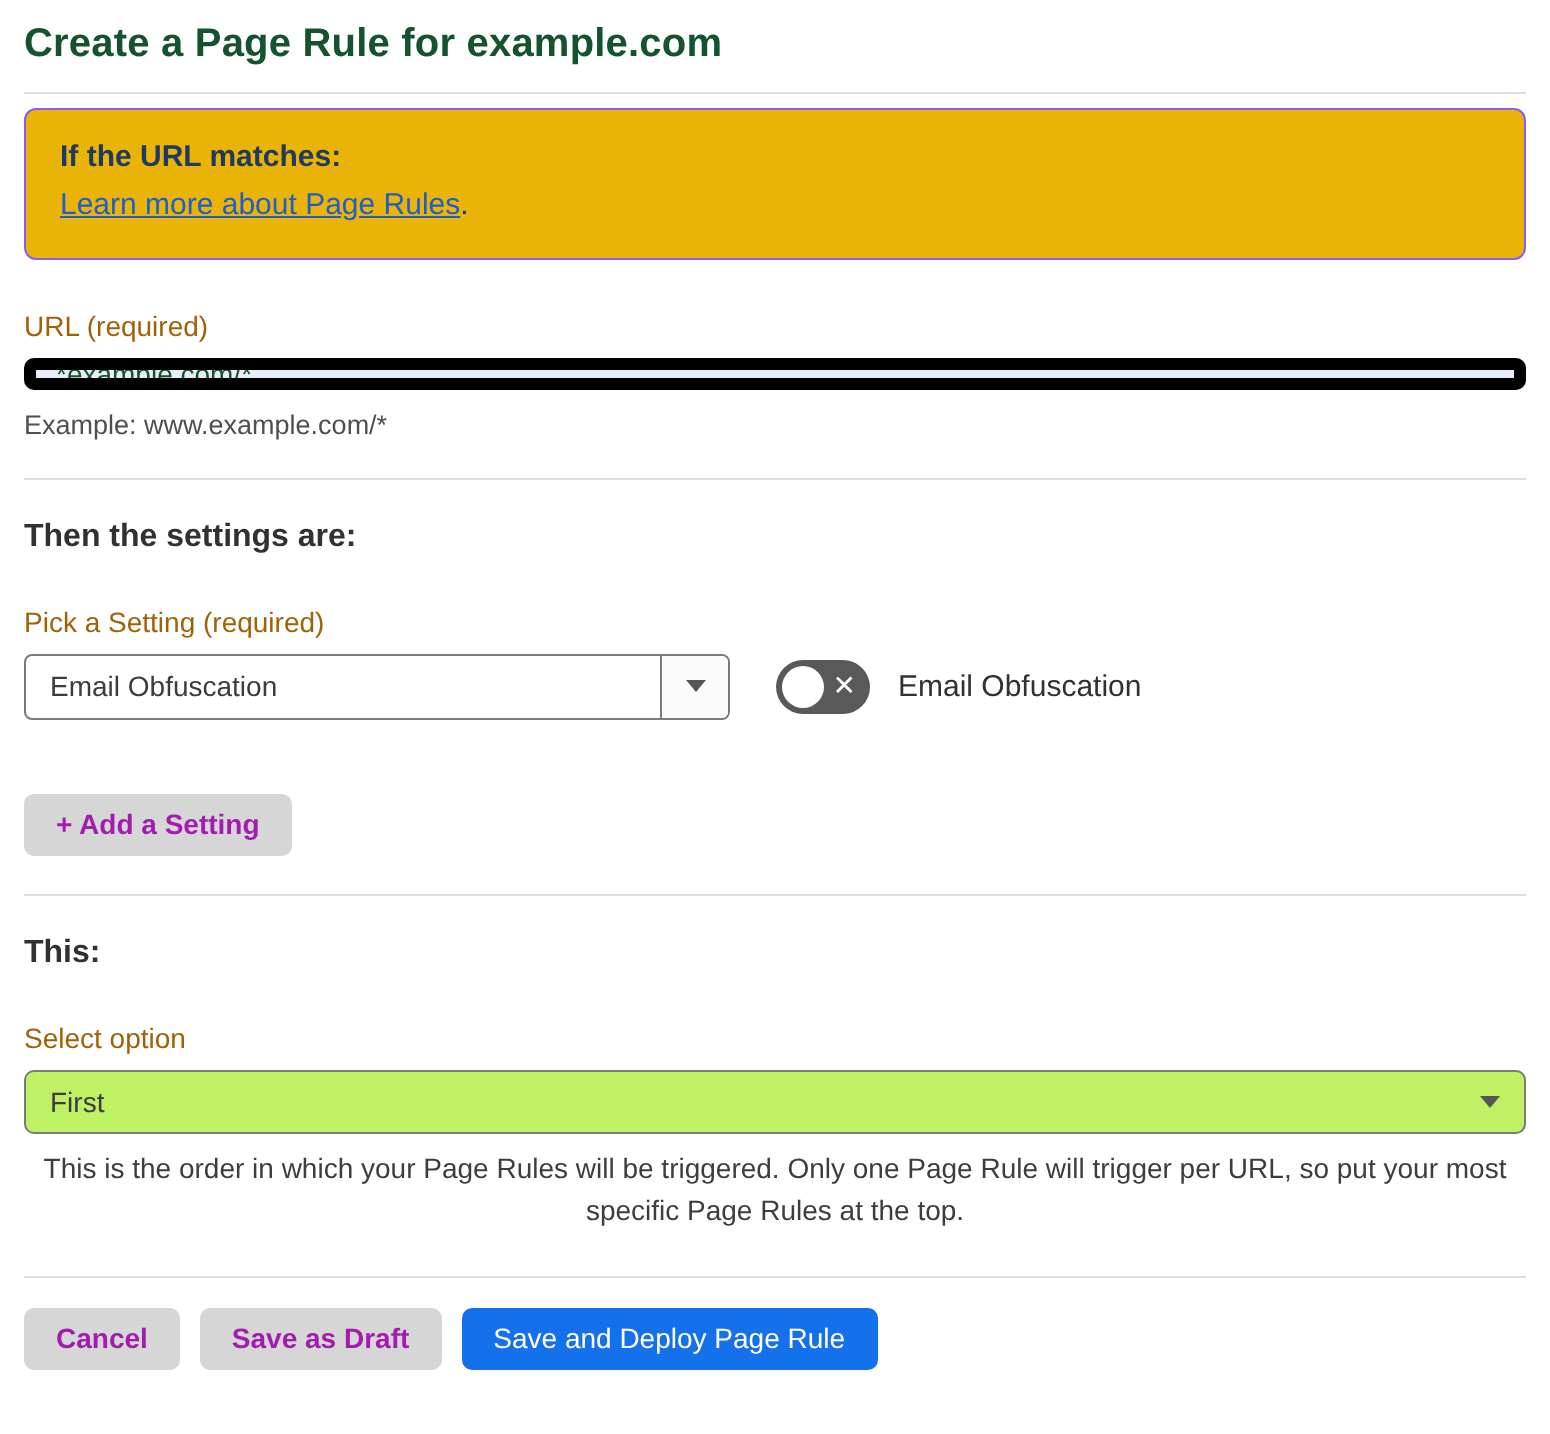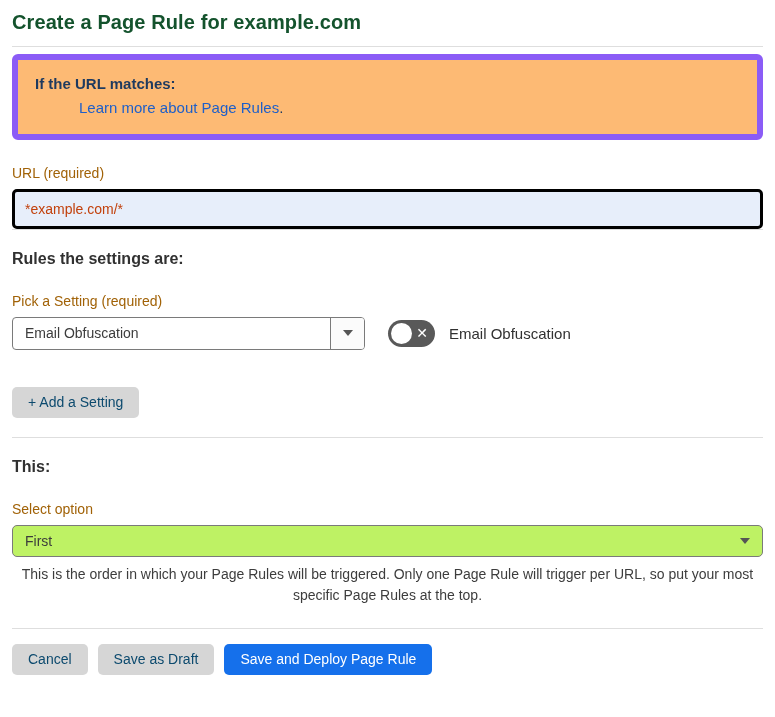--- a/index.html
+++ b/index.html
@@ -23,63 +23,63 @@
   .divider {
     border: none;
     border-top: 1px solid #dedede;
     height: 0;
     width: 100%;
   }
 
   
   .info-box {
     margin: 7px 0 0 0;
-    background: #fdba74;
-    border: 6px solid #8b5cf6;
+    background: #eab308;
+    border: 1px solid #8b5cf6;
     border-radius: 6px;
     padding: 12px 17px 13px 17px;
     color: #1e3a5f;
     font-size: 15px;
     line-height: 1.62;
   }
   .info-box .info-heading {
     font-weight: 700;
     font-size: 15px;
     color: #1e3a5f;
   }
   .info-box a.info-link {
     color: #1e5fc9;
-    cursor: pointer;
-    margin-left: 44px;
+    text-decoration: underline;
+    cursor: pointer;
   }
   .info-box .info-link-suffix { color: #1e3a5f; }
 
   
   .field-label {
     display: block;
     font-size: 14px;
     color: #a16207;
     margin: 25px 0 8px 0;
   }
   .helper-text {
     font-size: 13.5px;
     color: #4f4f4f;
     margin: 8px 0 19px 0;
   }
 
   
   .url-input {
     width: 100%;
-    height: 40px;
+    height: 16px;
     background: #e7eefa;
-    border: 3px solid #000000;
+    border: 6px solid #000000;
     border-radius: 5px;
     padding: 0 10px;
     font-size: 14px;
-    color: #c2410c;
+    color: #14532d;
     font-family: "Liberation Sans", sans-serif;
     outline: none;
   }
 
   .section-heading {
     font-size: 16px;
     font-weight: 700;
     color: #313131;
     margin: 20px 0 0 0;
   }
@@ -169,21 +169,22 @@
     border-radius: 5px;
     font-family: "Liberation Sans", sans-serif;
     font-size: 14px;
     padding: 0 16px;
     height: 31px;
     line-height: 31px;
     cursor: pointer;
   }
   .btn-gray {
     background: #d6d6d6;
-    color: #0c4a6e;
+    color: #a21caf;
+    font-weight: bold;
   }
   .btn-blue {
     background: #1570eb;
     color: #ffffff;
   }
   .add-setting-btn { margin: 37px 0 19px 0; }
 
   
   .order-select {
     display: flex;
@@ -225,24 +226,25 @@
 
   <hr class="divider">
 
   <div class="info-box">
     <div class="info-heading">If the URL matches:</div>
     <div><a class="info-link">Learn more about Page Rules</a><span class="info-link-suffix">.</span></div>
   </div>
 
   <label class="field-label">URL (required)</label>
   <input class="url-input" type="text" value="*example.com/*" style="">
-
-  <hr class="divider">
-
-  <h2 class="section-heading">Rules the settings are:</h2>
+  <div class="helper-text">Example: www.example.com/*</div>
+
+  <hr class="divider">
+
+  <h2 class="section-heading">Then the settings are:</h2>
 
   <label class="field-label">Pick a Setting (required)</label>
 
   <div class="setting-row">
     <div class="combobox">
       <div class="combobox-value">Email Obfuscation</div>
       <div class="combobox-button">
         <span class="caret-down"></span>
       </div>
     </div>

